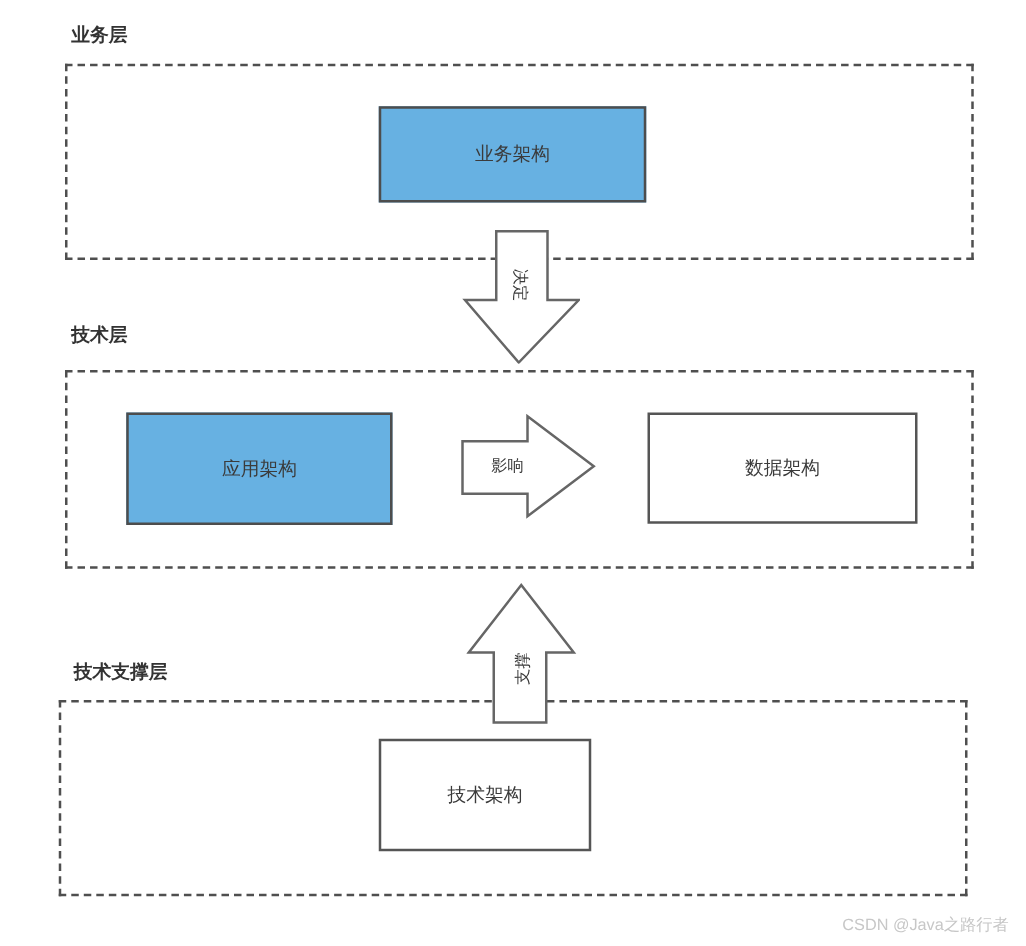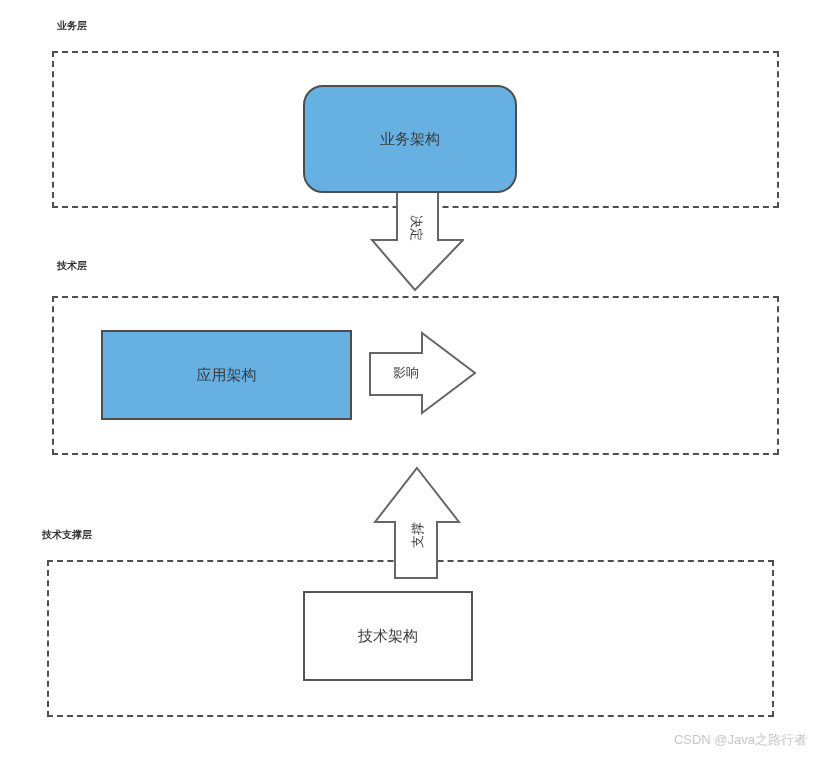--- a/index.html
+++ b/index.html
@@ -10,21 +10,21 @@
   }
   .canvas {
     position: relative;
     width: 821px;
     height: 757px;
     background: #ffffff;
     overflow: hidden;
   }
   .layer-label {
     position: absolute;
-    font-size: 10px;
+    font-size: 15px;
     font-weight: 700;
     color: #333333;
     white-space: nowrap;
   }
   .dashed-box {
     position: absolute;
     border: 2px dashed #4f4f4f;
     box-sizing: border-box;
     background: transparent;
   }
@@ -73,49 +73,52 @@
 </style>
 </head>
 <body>
 
 <div class="canvas">
 
   <div class="layer-label" style="left:57px; top:19px;">业务层</div>
 
   <div class="dashed-box" style="left:52px; top:51px; width:727px; height:157px;"></div>
 
-  <div class="node blue" style="left:303px; top:85px; width:214px; height:108px;border-radius:20px;">
+  <div class="node blue" style="left:303px; top:85px; width:214px; height:77px;">
     <span>业务架构</span>
   </div>
 
   <svg class="arrow-svg" style="left:368px; top:183px;" width="96" height="108" viewBox="0 0 96 108">
     <polygon points="29,2 70,2 70,57 95,57 47,107 4,57 29,57"></polygon>
   </svg>
   <span class="arrow-label rot-cw" style="left:416px; top:228px;">决定</span>
 
   <div class="layer-label" style="left:57px; top:259px;text-align:right;">技术层</div>
 
   <div class="dashed-box" style="left:52px; top:296px; width:727px; height:159px;"></div>
 
-  <div class="node blue" style="left:101px; top:330px; width:251px; height:90px;">
+  <div class="node blue" style="left:101px; top:330px; width:213px; height:90px;">
     <span>应用架构</span>
   </div>
 
   <svg class="arrow-svg" style="left:368px; top:331px;" width="110" height="86" viewBox="0 0 110 86">
     <polygon points="2,22 54,22 54,2 107,42 54,82 54,64 2,64"></polygon>
   </svg>
   <span class="arrow-label no-rot" style="left:406px; top:373px;">影响</span>
 
+  <div class="node white" style="left:518px; top:330px; width:216px; height:89px;">
+    <span>数据架构</span>
+  </div>
 
   <svg class="arrow-svg" style="left:373px; top:466px;" width="90" height="114" viewBox="0 0 90 114">
     <polygon points="44,2 86,56 64,56 64,112 22,112 22,56 2,56"></polygon>
   </svg>
   <span class="arrow-label rot-ccw" style="left:418px; top:535px;">支撑</span>
 
-  <div class="layer-label" style="left:42px; top:528px;font-family:Liberation Mono, monospace;">技术支撑层</div>
+  <div class="layer-label" style="left:59px; top:528px;font-family:Liberation Mono, monospace;">技术支撑层</div>
 
   <div class="dashed-box" style="left:47px; top:560px; width:727px; height:157px;"></div>
 
   <div class="node white" style="left:303px; top:591px; width:170px; height:90px;">
     <span>技术架构</span>
   </div>
 
   <div class="watermark">CSDN @Java之路行者</div>
 
 </div>

